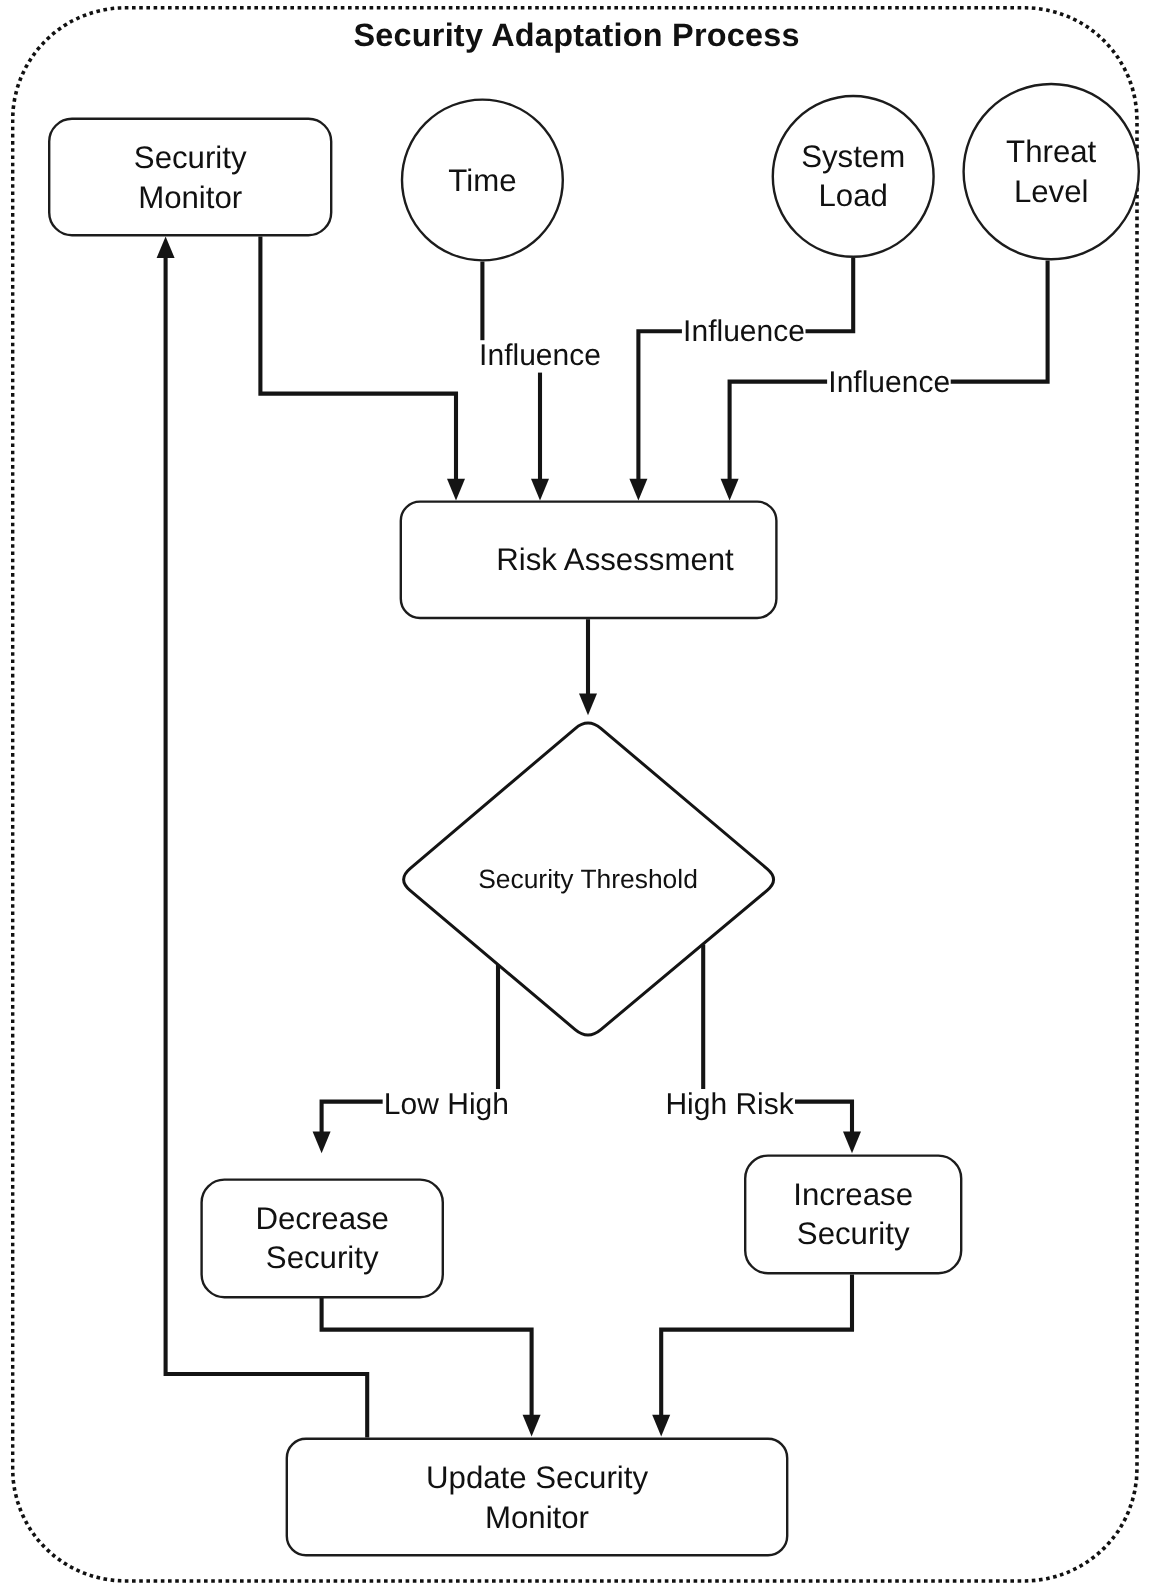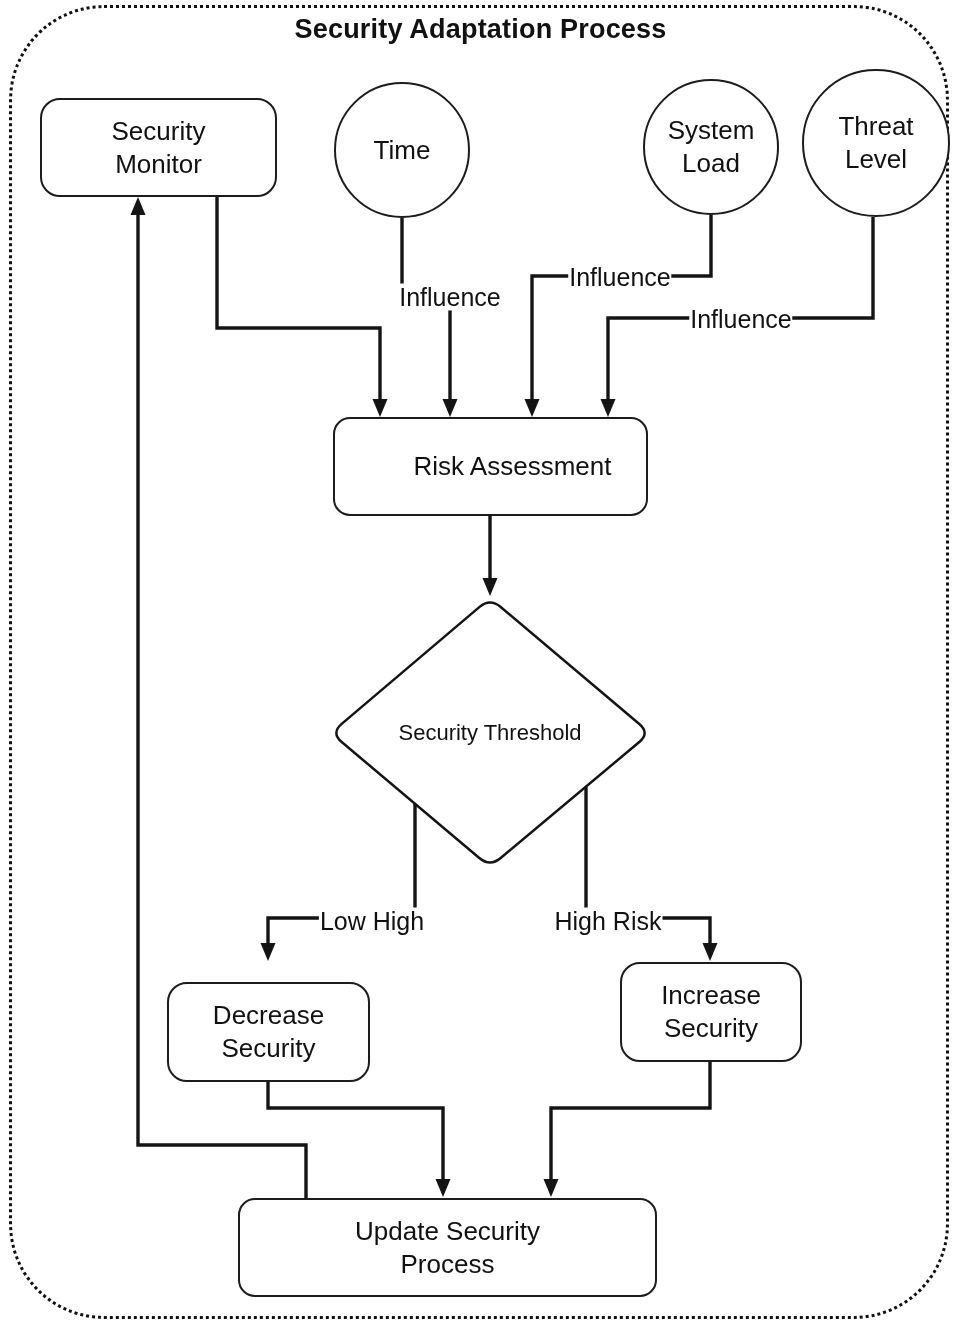--- a/index.html
+++ b/index.html
@@ -143,21 +143,21 @@
 
   <div class="diamond-label" style="left:490px; top:733px;">Security Threshold</div>
 
   <div class="node rect" style="left:167px; top:962px; width:203px; height:100px;margin-top:20px;">Decrease
 Security</div>
 
   <div class="node rect" style="left:620px; top:962px; width:182px; height:100px;">Increase
 Security</div>
 
   <div class="node rect" style="left:238px; top:1198px; width:419px; height:99px; border-radius:17px;">Update Security
-Process</div>
+Monitor</div>
 
   <div class="edge-label" style="left:450px; top:297px;">Influence</div>
 
   <div class="edge-label" style="left:620px; top:277px;">Influence</div>
 
   <div class="edge-label" style="left:741px; top:319px;">Influence</div>
 
   <div class="edge-label" style="left:372px; top:921px;">Low High</div>
 
   <div class="edge-label" style="left:608px; top:921px;">High Risk</div>

